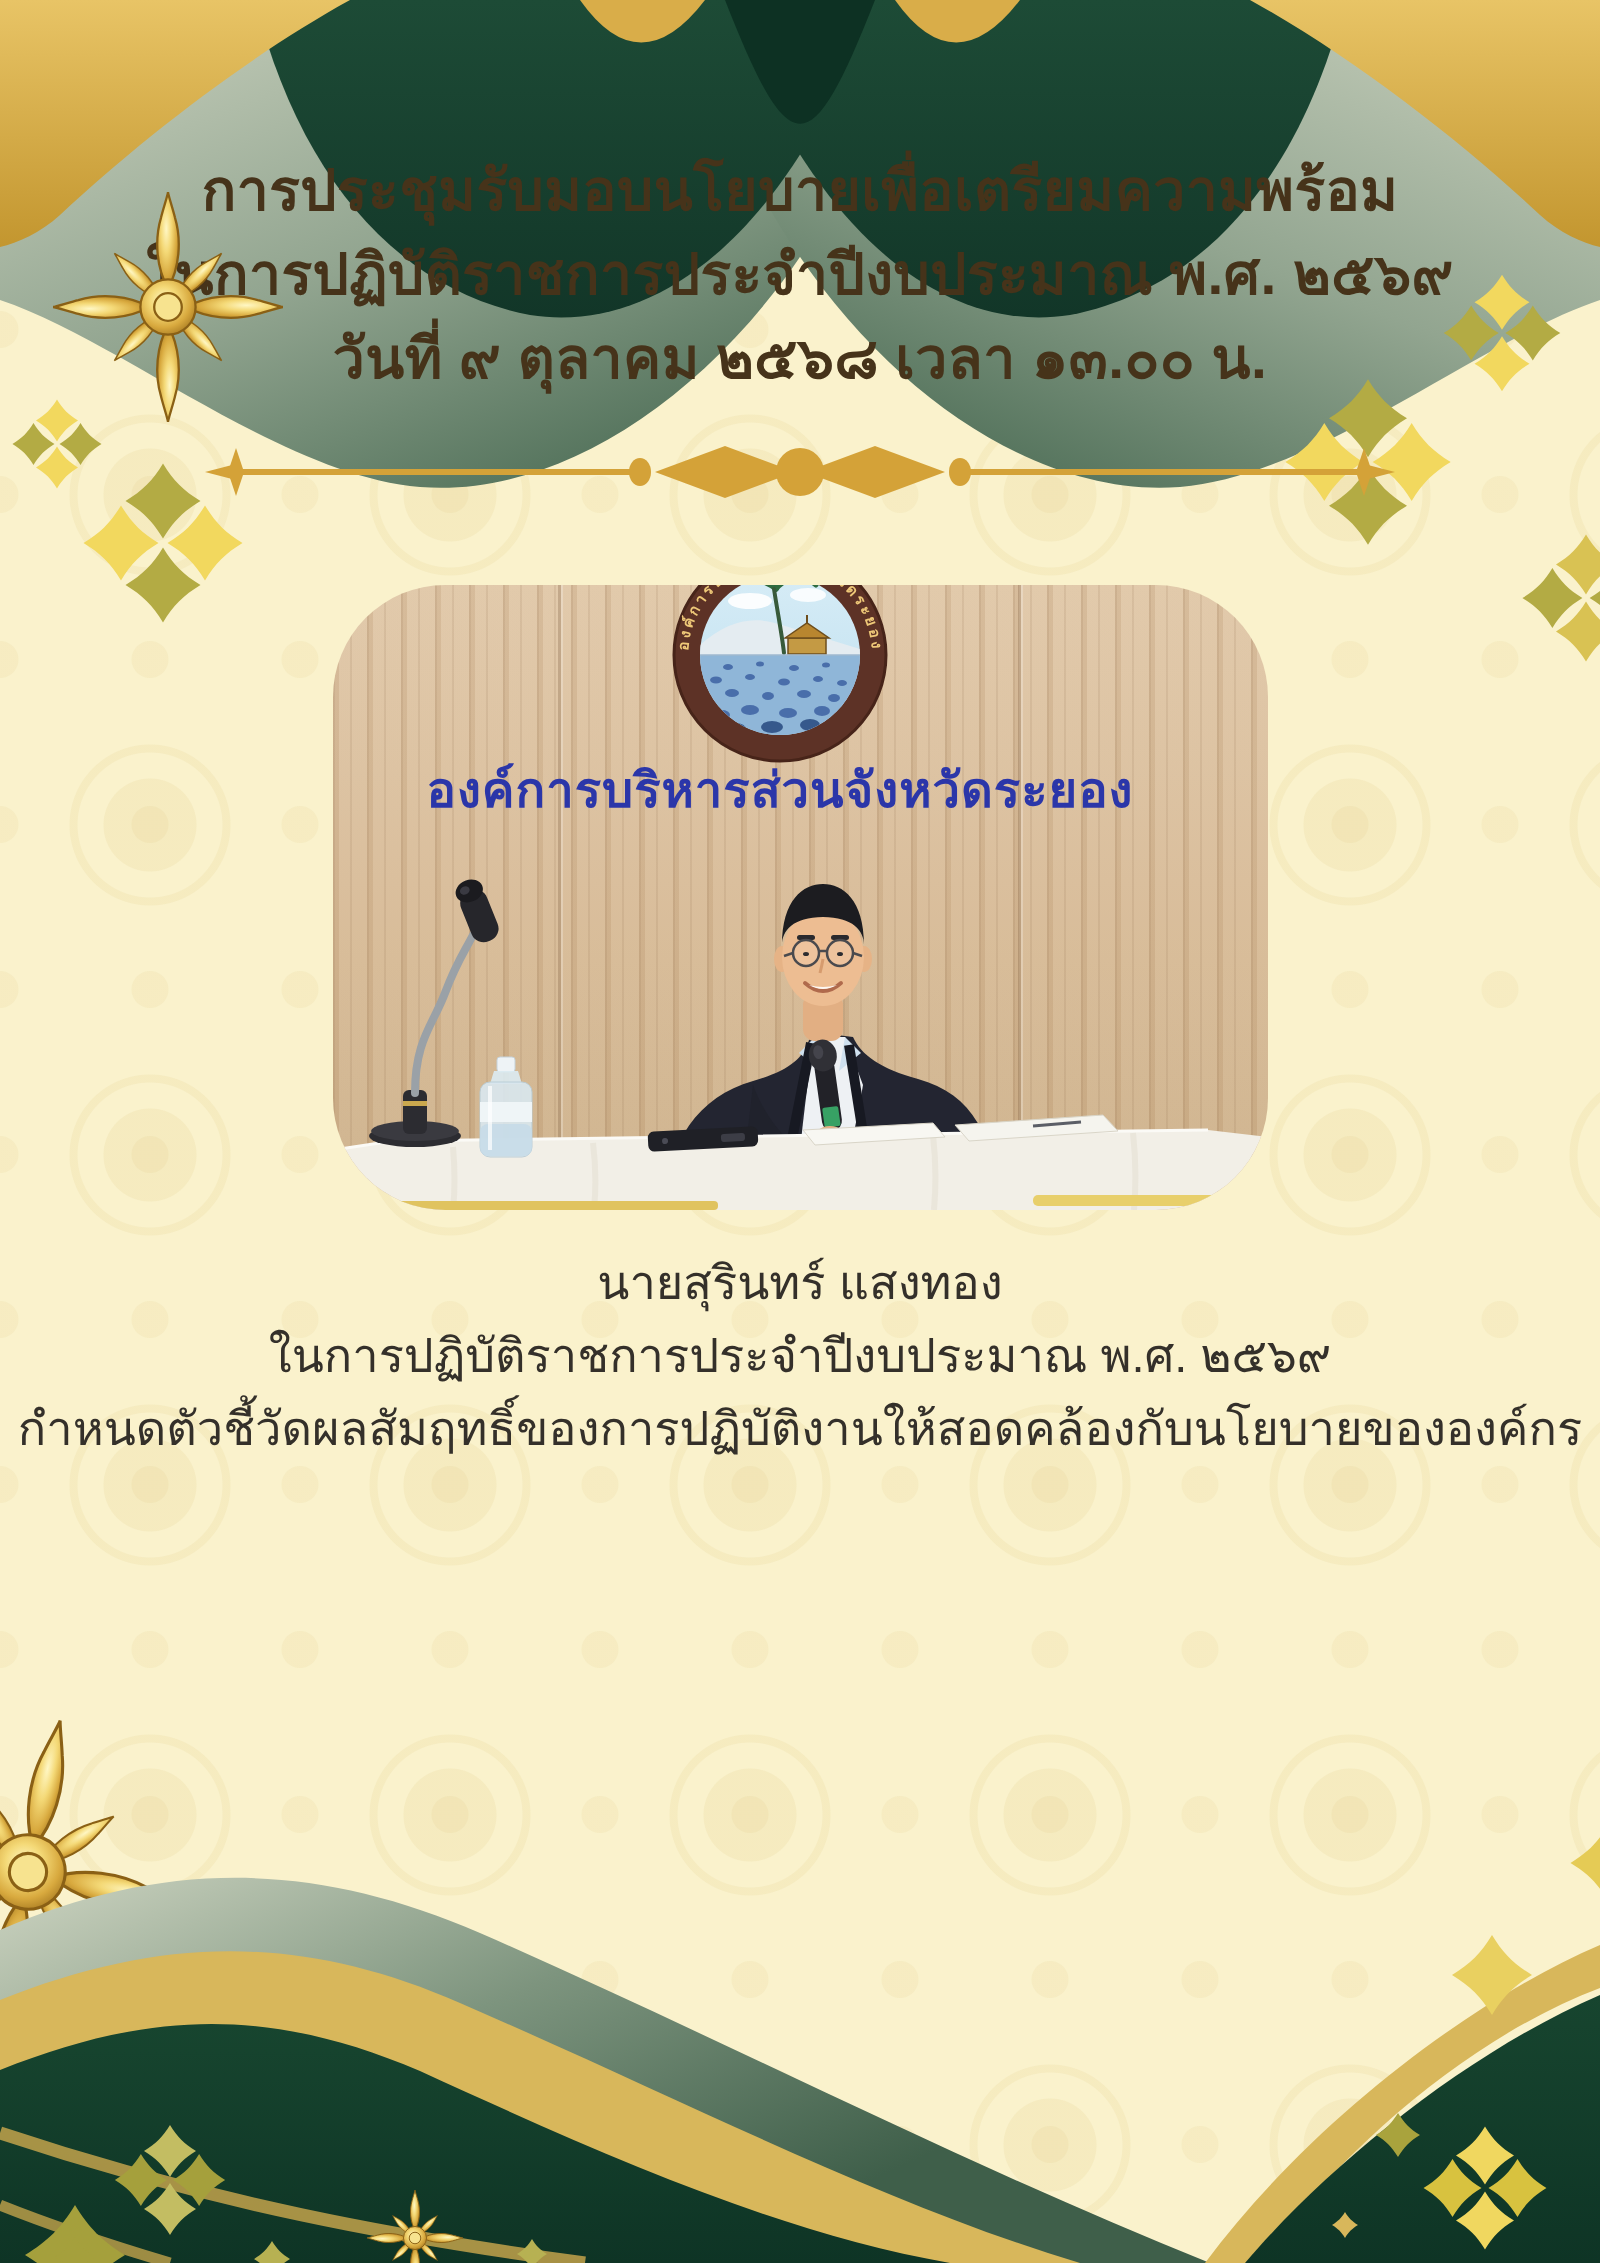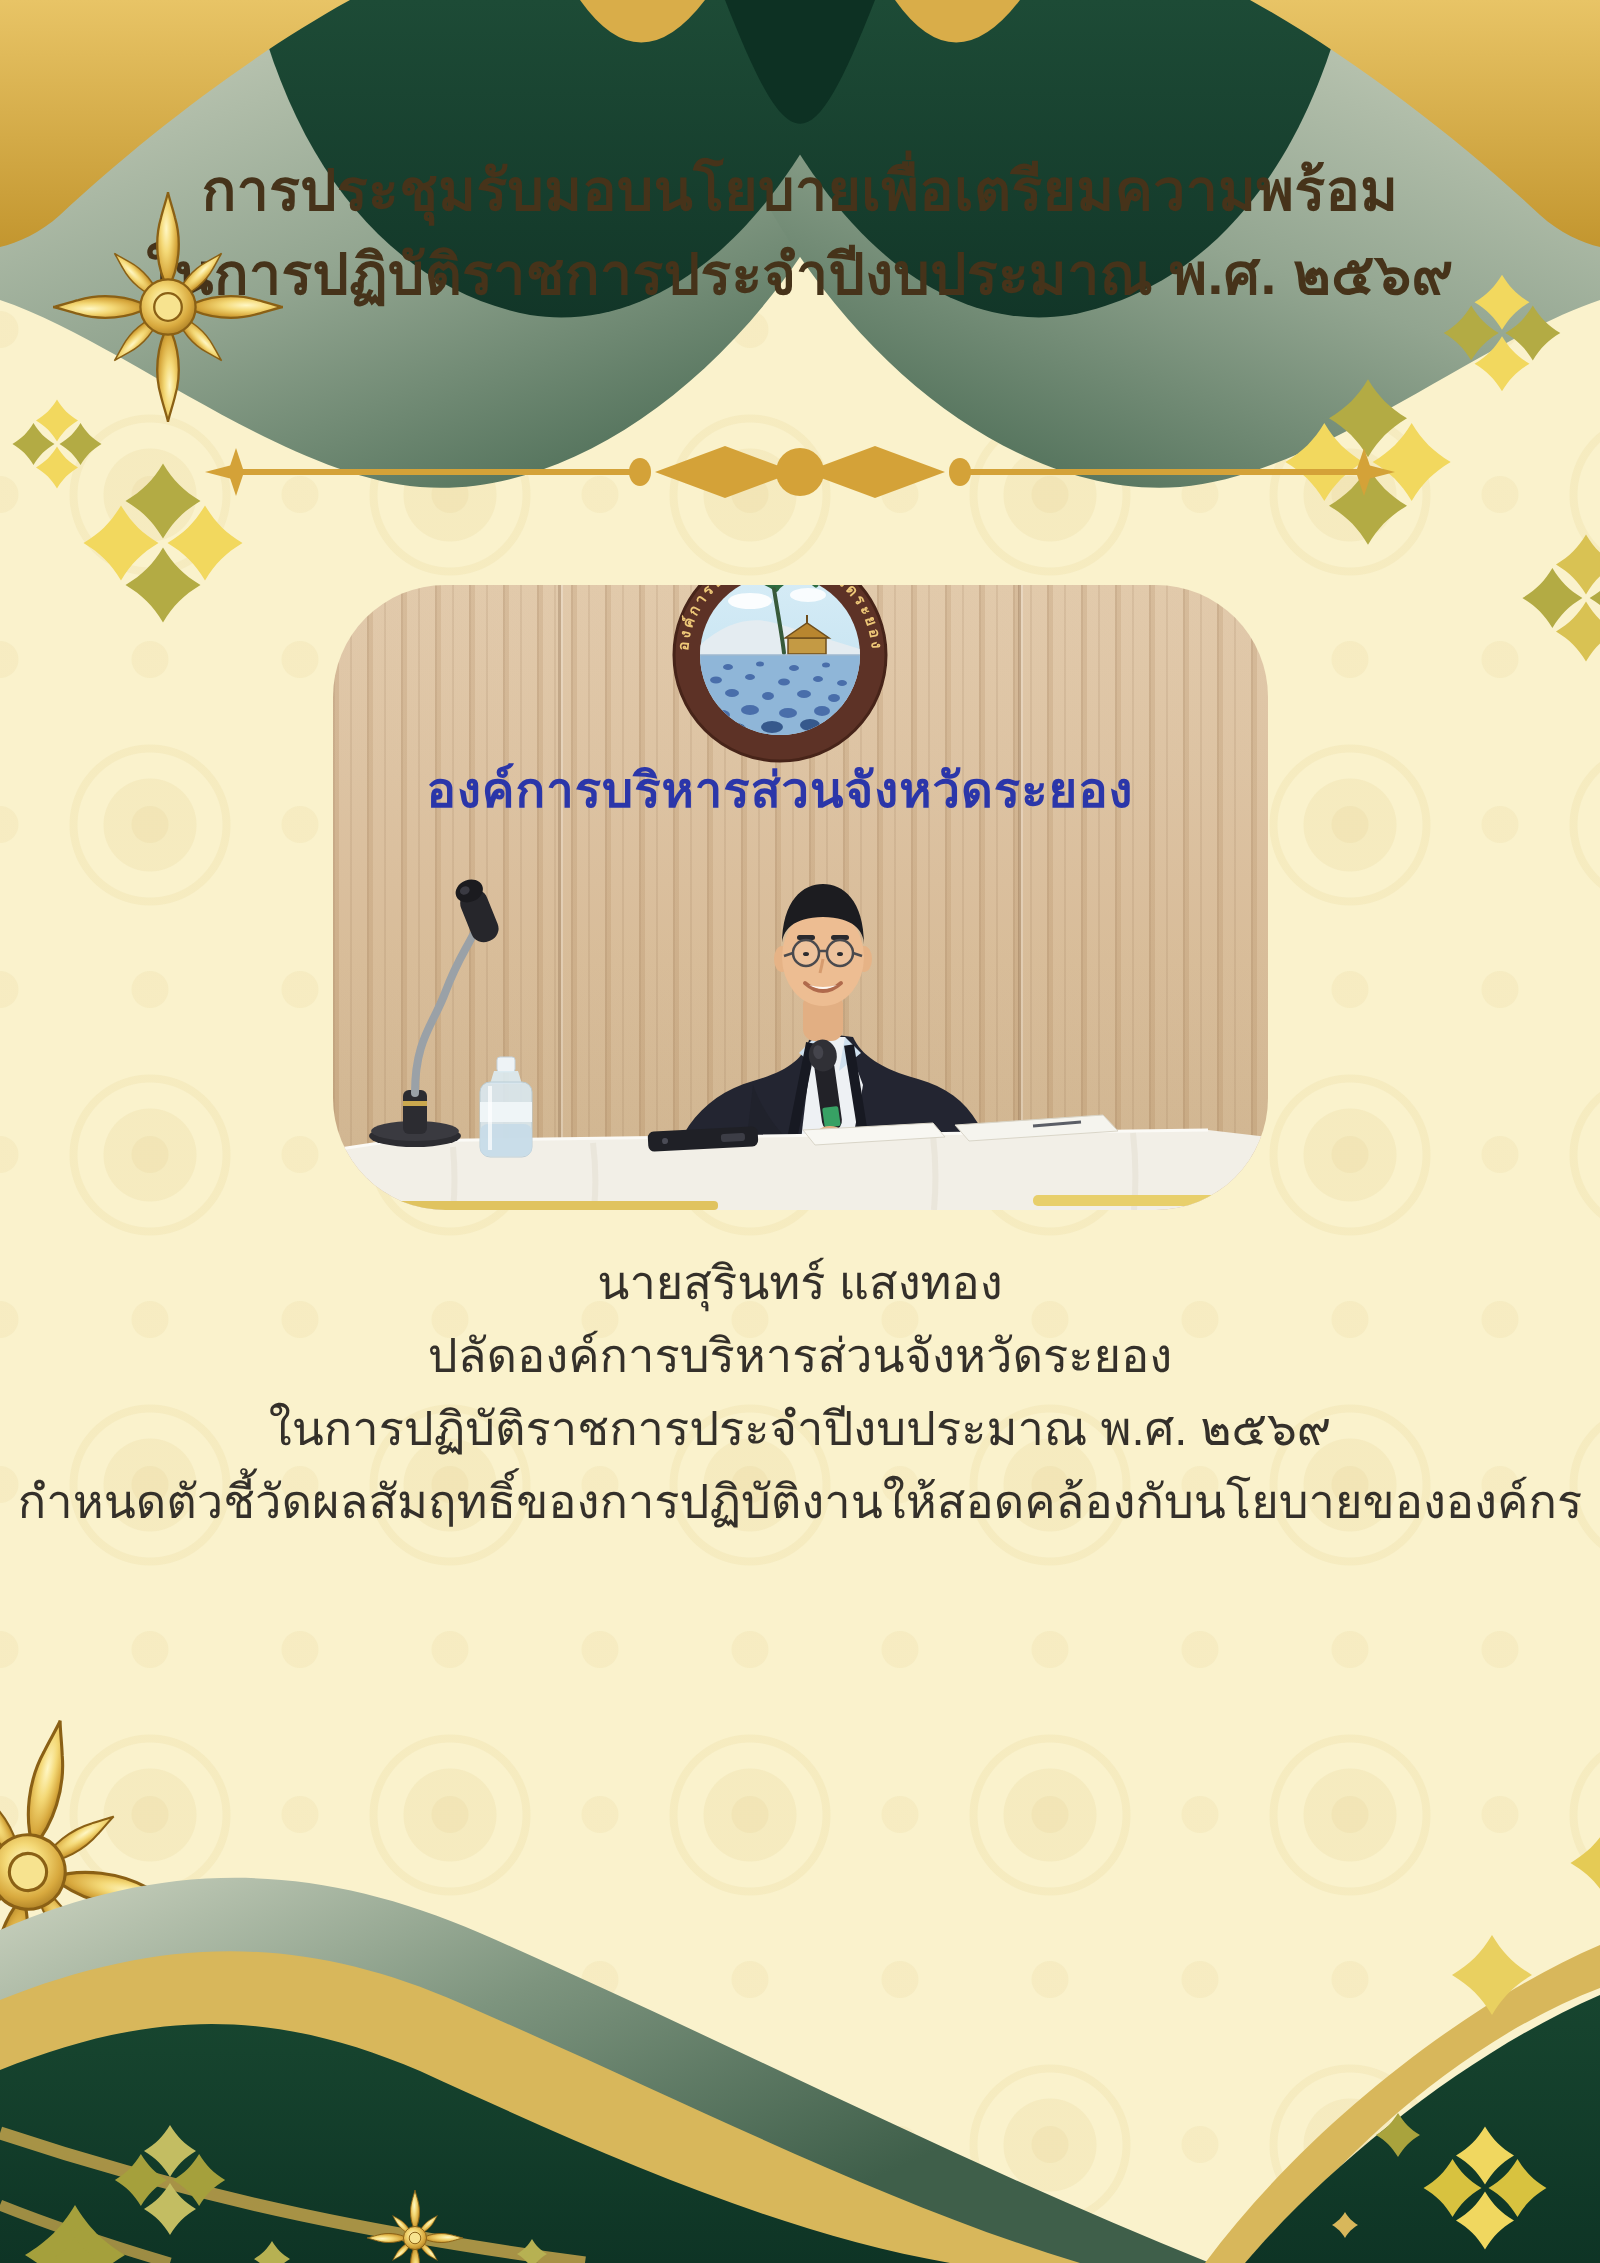--- a/index.html
+++ b/index.html
@@ -72,20 +72,21 @@
     <path d="M725,0 C790,165 810,165 875,0 Z" fill="#0d3123"></path>
     <path d="M580,0 L705,0 Q640,85 580,0 Z" fill="#d9ad49"></path>
     <path d="M895,0 L1020,0 Q955,85 895,0 Z" fill="#d9ad49"></path>
     <path d="M0,0 H350 C250,55 140,140 60,215 C40,233 18,243 0,247 Z" fill="url(#goldBandG)"></path>
     <path d="M1600,0 H1250 C1350,55 1460,140 1540,215 C1560,233 1582,243 1600,247 Z" fill="url(#goldBandG)"></path>
   </svg>
 
   <div class="title-block">
     <div>การประชุมรับมอบนโยบายเพื่อเตรียมความพร้อม</div>
     <div>ในการปฏิบัติราชการประจำปีงบประมาณ พ.ศ. ๒๕๖๙</div>
+    <div>วันที่ ๙ ตุลาคม ๒๕๖๘ เวลา ๑๓.๐๐ น.</div>
   </div>
 
   <svg class="abs" style="left:0;top:0" width="1600" height="2263" viewBox="0 0 1600 2263">
     <defs>
       <radialGradient id="goldRose" cx="42%" cy="38%" r="70%">
         <stop offset="0" stop-color="#fff7c4"></stop>
           <stop offset="0.35" stop-color="#f4d977"></stop>
         <stop offset="0.7" stop-color="#d8a93e"></stop>
           <stop offset="1" stop-color="#a3761f"></stop>
       </radialGradient>
@@ -310,21 +311,20 @@
         <rect x="-26" y="-32" width="52" height="75" rx="10" fill="#d9e7ee" opacity="0.92" stroke="#b8ccd6" stroke-width="1"></rect>
         <rect x="-26" y="-12" width="52" height="20" fill="#f0f5f8" opacity="0.95"></rect>
         <rect x="-26" y="10" width="52" height="32" rx="8" fill="#c6dbe7" opacity="0.85"></rect>
         <line x1="-16" y1="-28" x2="-16" y2="36" stroke="#ffffff" stroke-width="4" opacity="0.7"></line>
       </g>
     </svg>
   </div>
 
   <div class="caption-block">
     <div>นายสุรินทร์ แสงทอง</div>
-    <div>ปลัดองค์การบริหารส่วนจังหวัดระยอง</div>
     <div>ในการปฏิบัติราชการประจำปีงบประมาณ พ.ศ. ๒๕๖๙</div>
     <div>กำหนดตัวชี้วัดผลสัมฤทธิ์ของการปฏิบัติงานให้สอดคล้องกับนโยบายขององค์กร</div>
   </div>
 
   <svg class="abs" style="left:0;bottom:0" width="1600" height="530" viewBox="0 0 1600 530">
     <defs>
       <linearGradient id="sageB" x1="0%" y1="0%" x2="85%" y2="60%">
         <stop offset="0" stop-color="#cdd4c1"></stop>
           <stop offset="0.5" stop-color="#7d947e"></stop>
           <stop offset="1" stop-color="#3f5f4a"></stop>

